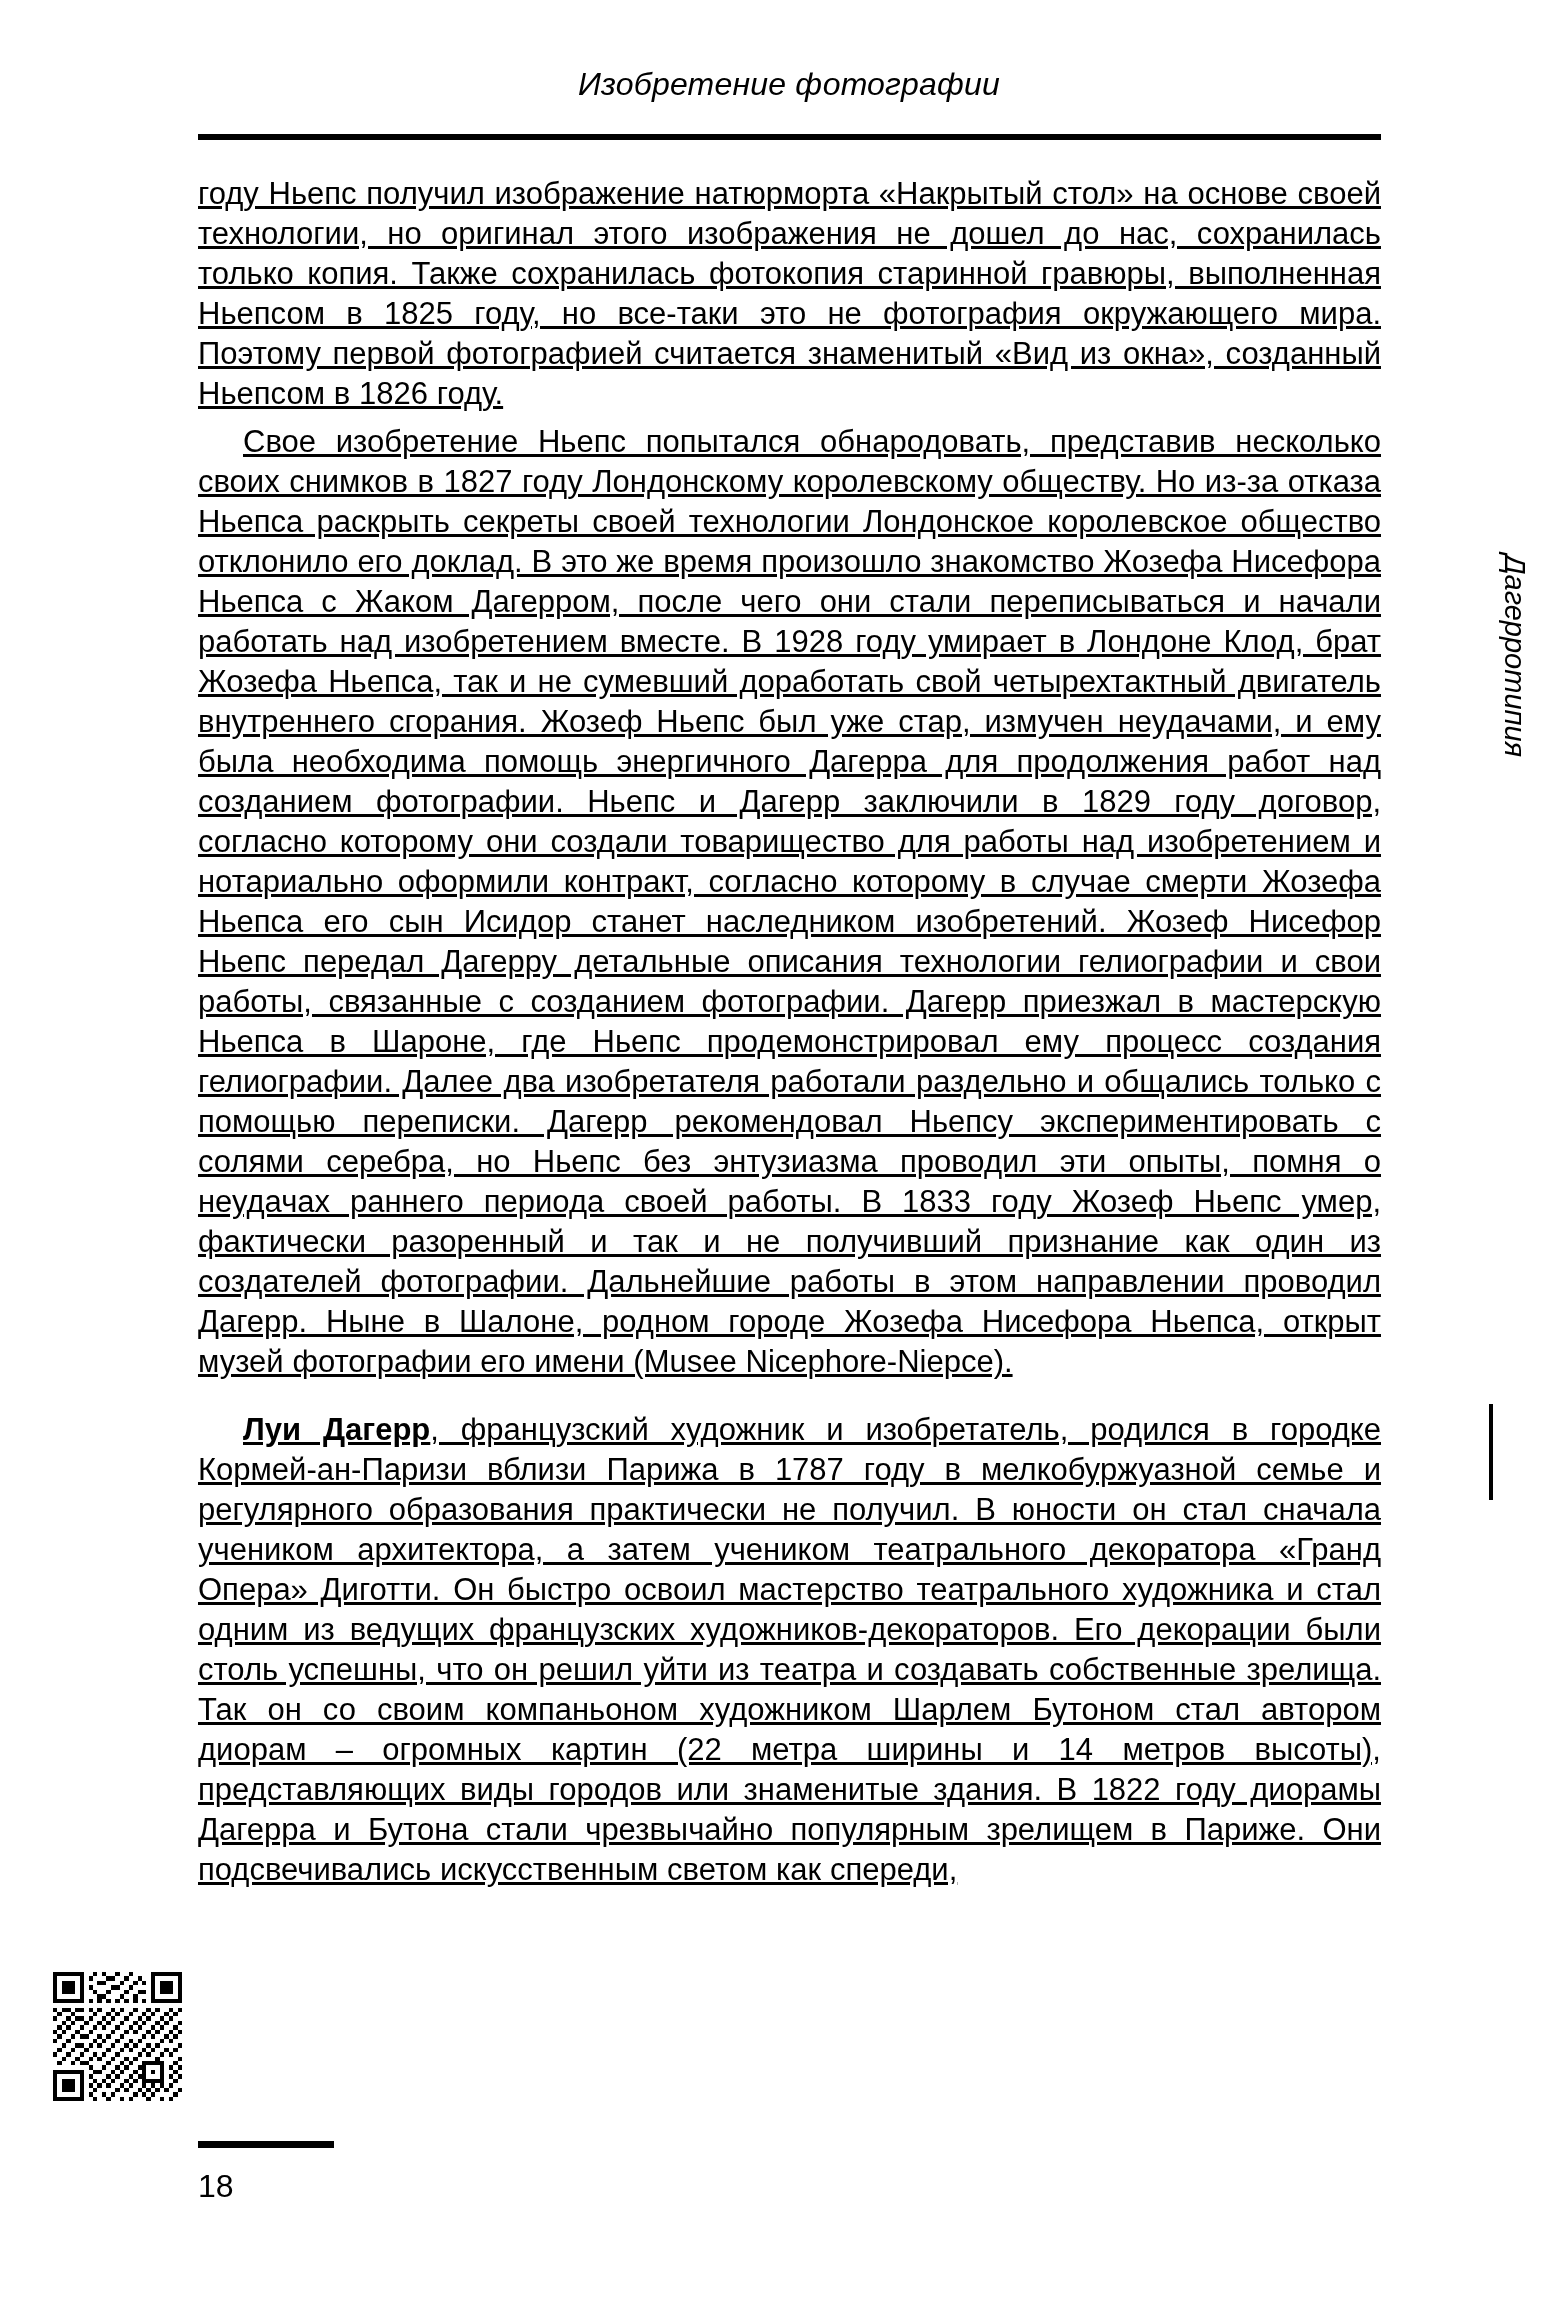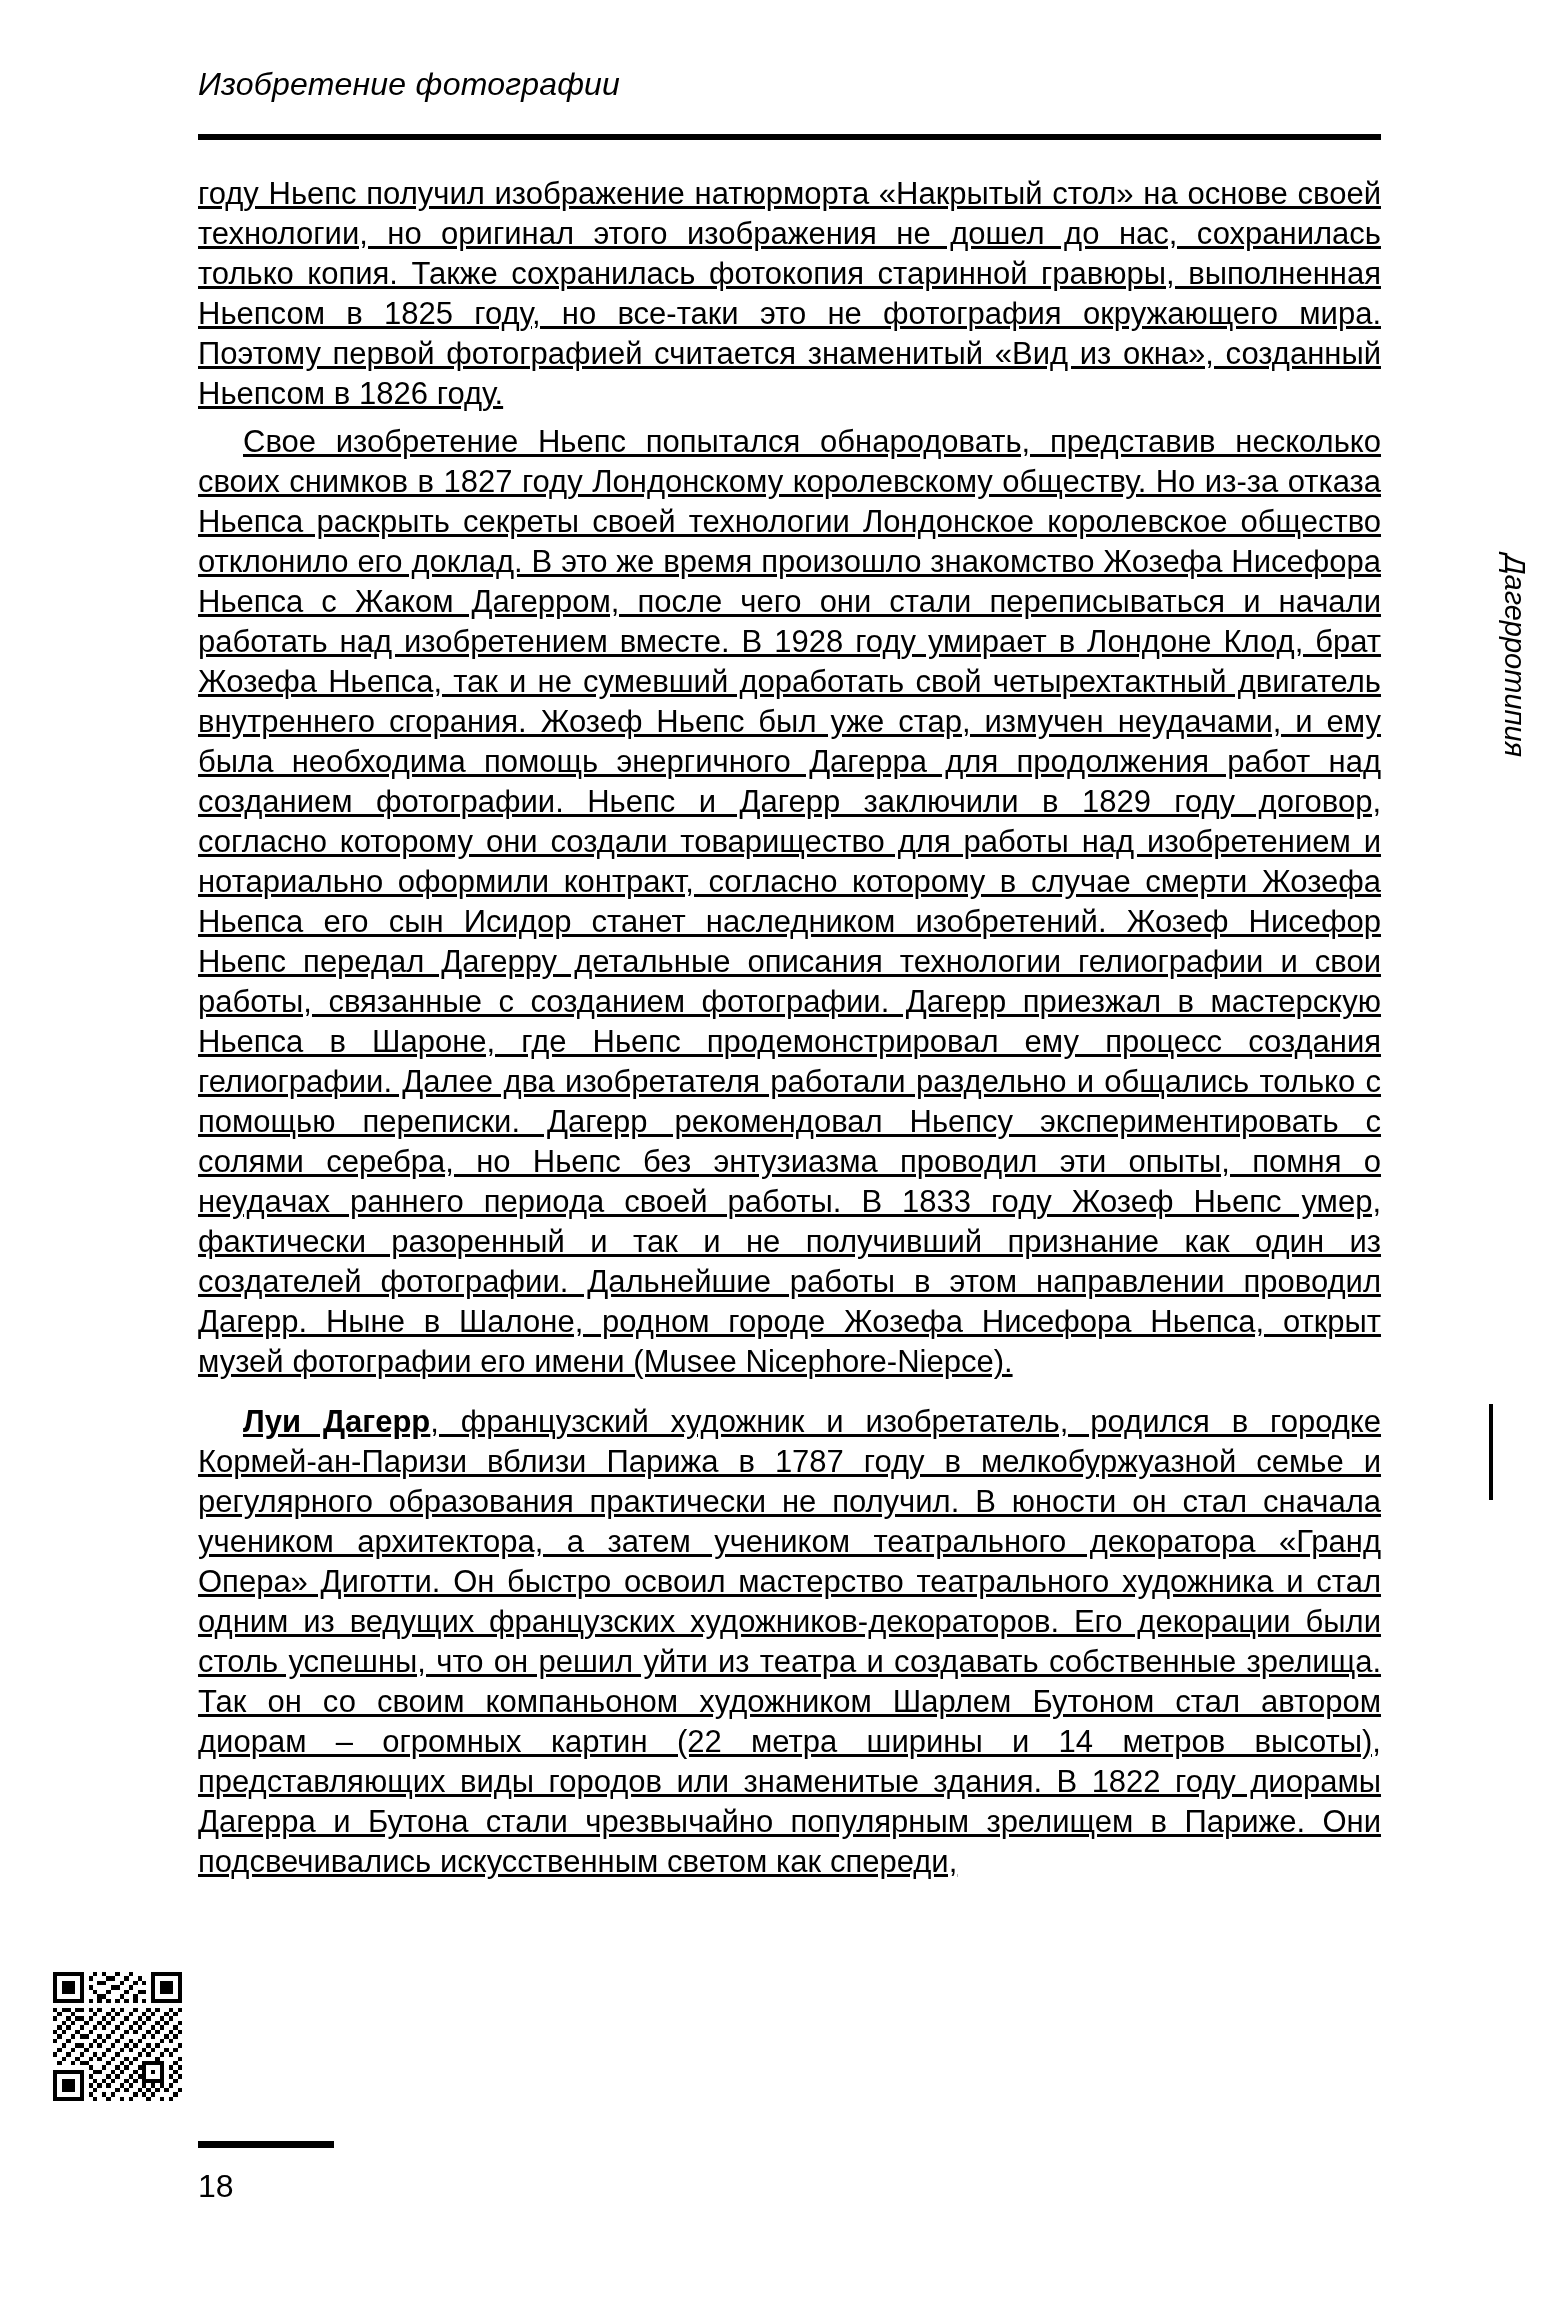--- a/index.html
+++ b/index.html
@@ -27,20 +27,21 @@
     position: absolute;
     left: 198px;
     top: 62px;
     width: 1182px;
     height: 45px;
     font-style: italic;
     font-size: 32px;
     line-height: 45px;
     letter-spacing: 0.2px;
     white-space: nowrap;
+    text-align: center;
   }
 
   .head-rule {
     position: absolute;
     left: 198px;
     top: 134px;
     width: 1183px;
     height: 5.6px;
     background: #000000;
   }
@@ -66,21 +67,21 @@
 
   .para + .para {
     margin-top: 8px;
   }
 
   .para.indent {
     text-indent: 45px;
   }
 
   .para.gap-before {
-    margin-top: 20px;
+    margin-top: 28px;
   }
 
   .para b {
     font-weight: bold;
   }
 
   
   .side-tab {
     position: absolute;
     right: 27px;

